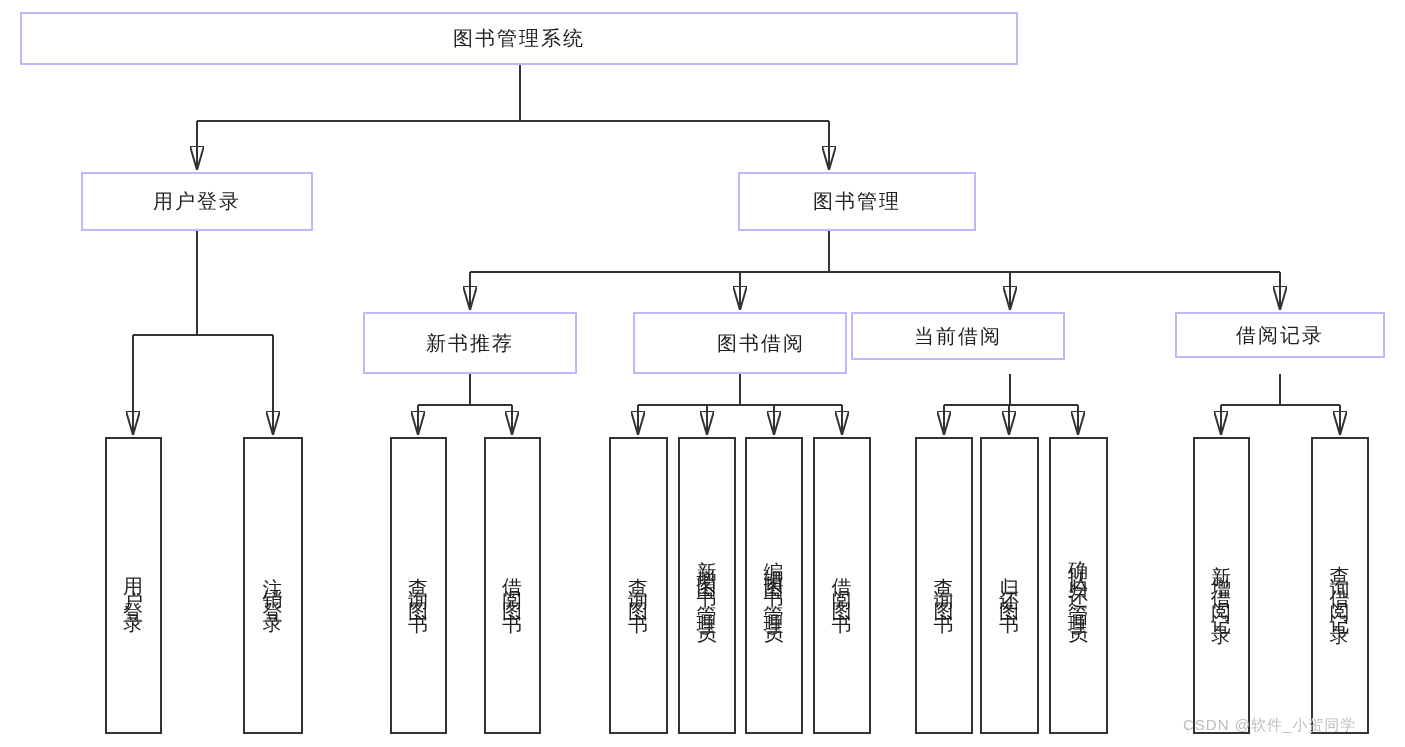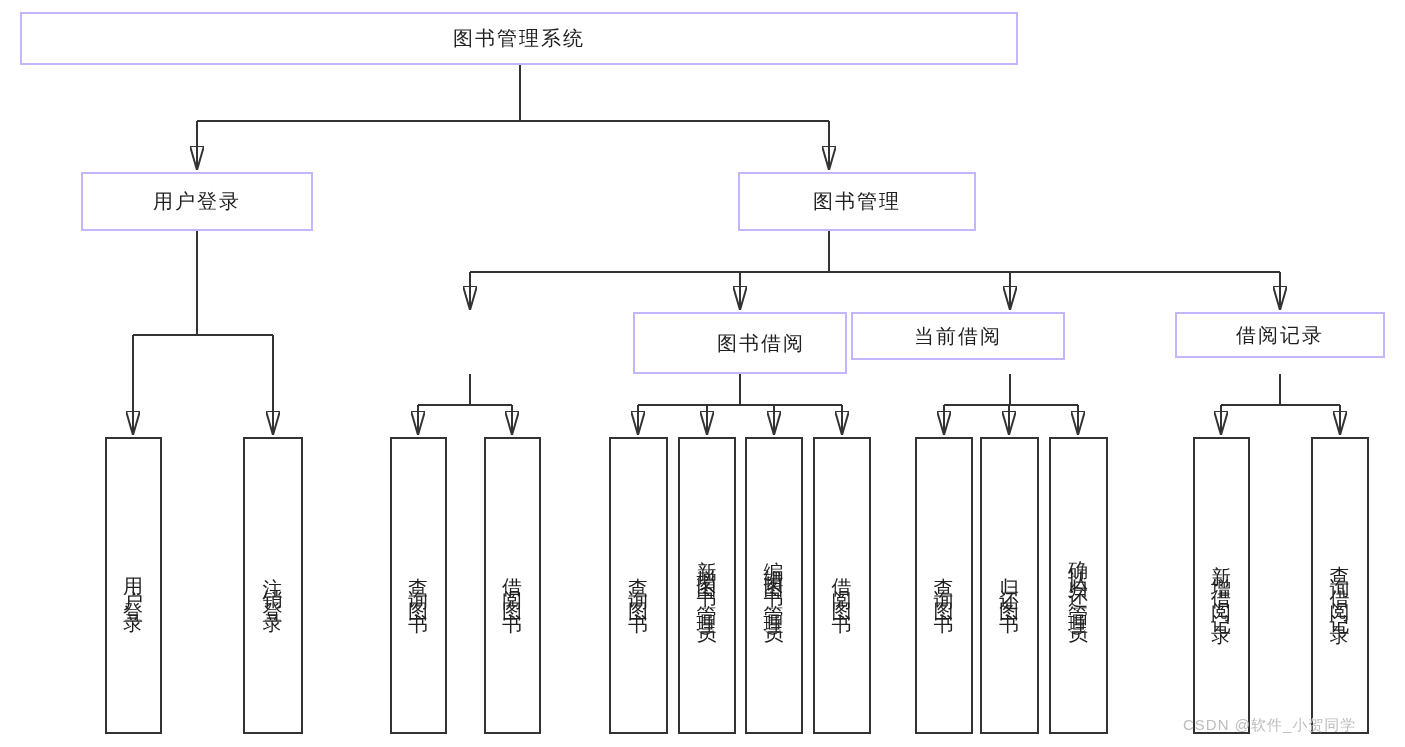--- a/index.html
+++ b/index.html
@@ -129,20 +129,23 @@
     <span class="h-label">图书管理系统</span>
   </div>
 
   <div class="node" style="left:81px; top:172px; width:232px; height:59px;">
     <span class="h-label">用户登录</span>
   </div>
   <div class="node" style="left:710px; top:172px; width:238px; height:59px;margin-left:28px;">
     <span class="h-label">图书管理</span>
   </div>
 
+  <div class="node" style="left:363px; top:312px; width:214px; height:62px;">
+    <span class="h-label">新书推荐</span>
+  </div>
   <div class="node" style="left:633px; top:312px; width:214px; height:62px;padding-left:42px;">
     <span class="h-label">图书借阅</span>
   </div>
   <div class="node" style="left:851px; top:312px; width:214px; height:48px;">
     <span class="h-label">当前借阅</span>
   </div>
   <div class="node" style="left:1175px; top:312px; width:210px; height:46px;">
     <span class="h-label">借阅记录</span>
   </div>
 

